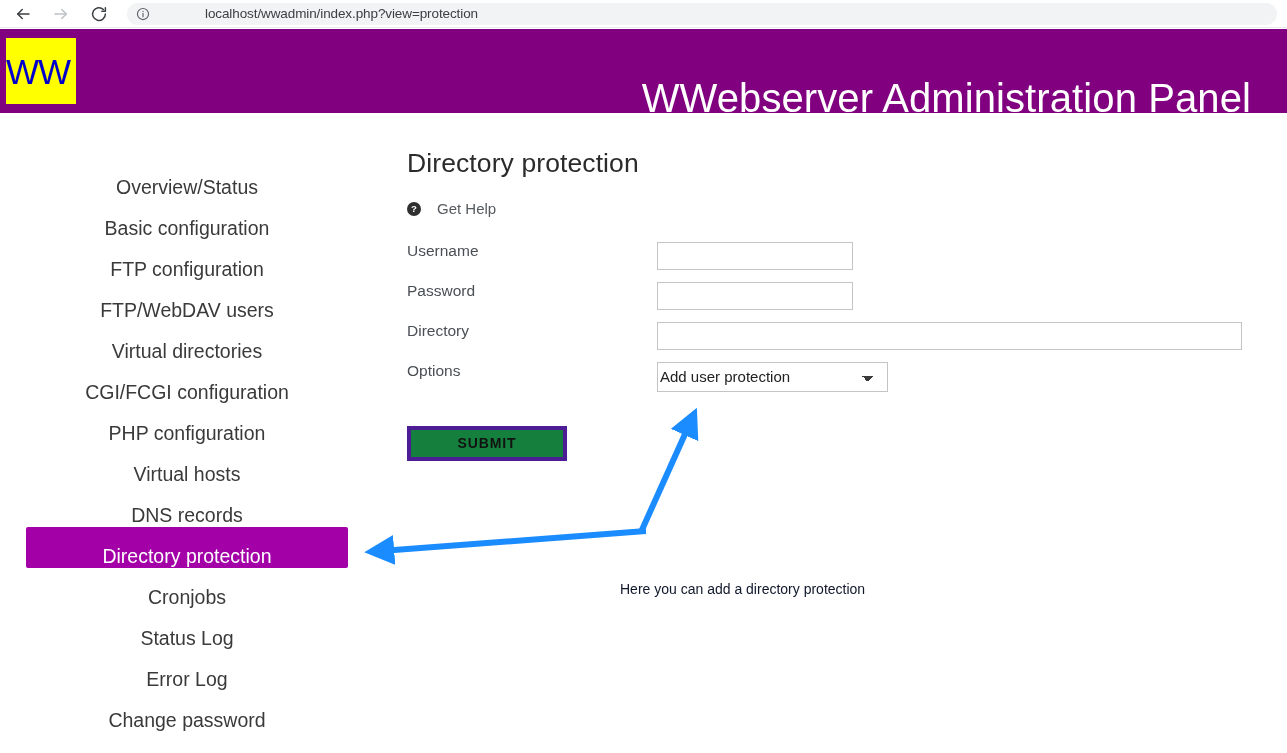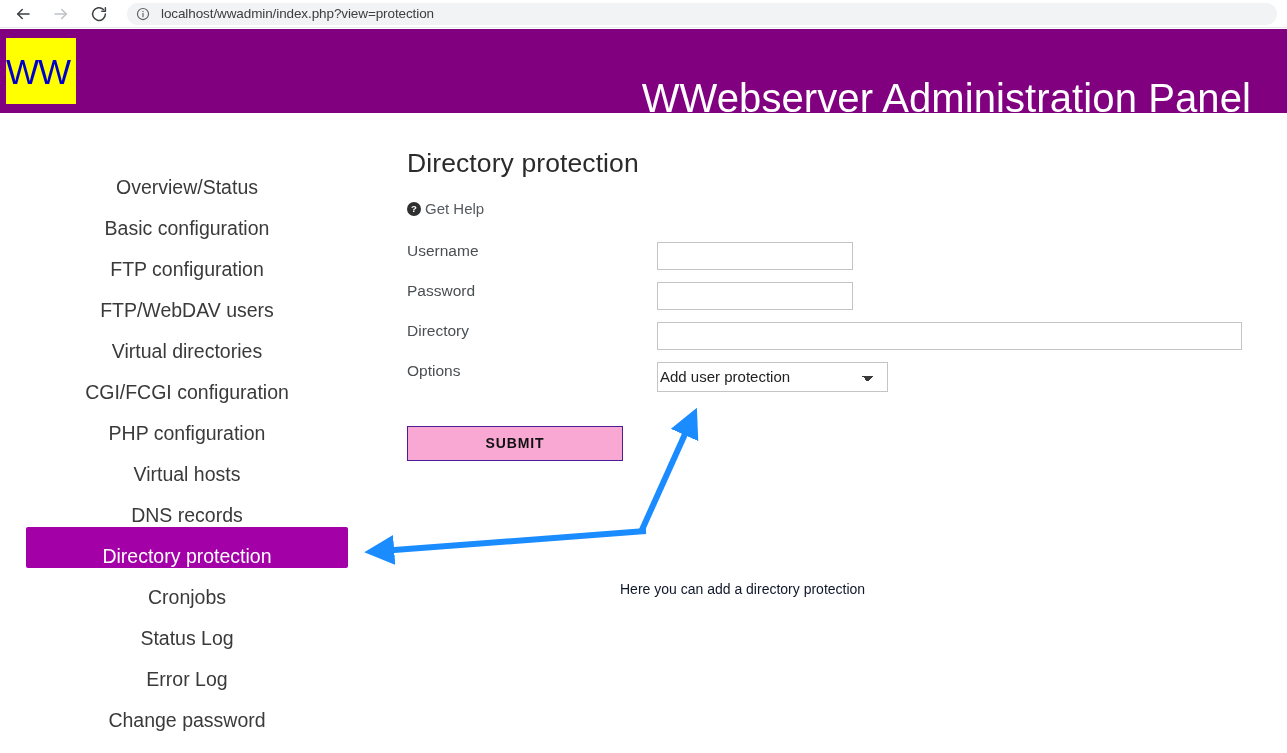--- a/index.html
+++ b/index.html
@@ -35,20 +35,21 @@
   #url-bar {
     margin-left: 14px;
     height: 22px;
     flex: 1 1 auto;
     background: #f1f3f4;
     border-radius: 11px;
     display: flex;
     align-items: center;
     margin-right: 10px;
     padding-left: 8px;
+    gap: 44px;
   }
   #site-info-icon {
     width: 16px; height: 16px;
     flex: 0 0 auto;
     display: flex; align-items: center; justify-content: center;
   }
   #url-text {
     margin-left: 10px;
     font-size: 13.5px;
     color: #3c4043;
@@ -141,21 +142,21 @@
     align-items: center;
     cursor: pointer;
     text-decoration: none;
   }
   #help-icon {
     width: 14px; height: 14px;
     flex: 0 0 auto;
     display: block;
   }
   #get-help-label {
-    margin-left: 4px;
+    margin-left: 16px;
     font-size: 15px;
     color: #555a5f;
   }
 
   #form-area {
     position: relative;
     margin-top: 22px;
   }
   .form-row {
     display: flex;
@@ -198,24 +199,24 @@
       linear-gradient(45deg, transparent 50%, #3a3a3a 50%),
       linear-gradient(135deg, #3a3a3a 50%, transparent 50%);
     background-position:
       calc(100% - 19px) 13px,
       calc(100% - 13px) 13px;
     background-size: 6px 6px, 6px 6px;
     background-repeat: no-repeat;
   }
   #submit-button {
     margin-top: 24px;
-    width: 216px;
+    width: 160px;
     height: 35px;
-    background: #f9a8d4;
-    border: 1px solid #4c1d95;
+    background: #15803d;
+    border: 4px solid #4c1d95;
     font-size: 14px;
     font-weight: bold;
     letter-spacing: 0.9px;
     color: #111;
     font-family: "Liberation Sans", sans-serif;
     cursor: pointer;
   }
 
   
   #annotation-layer {

